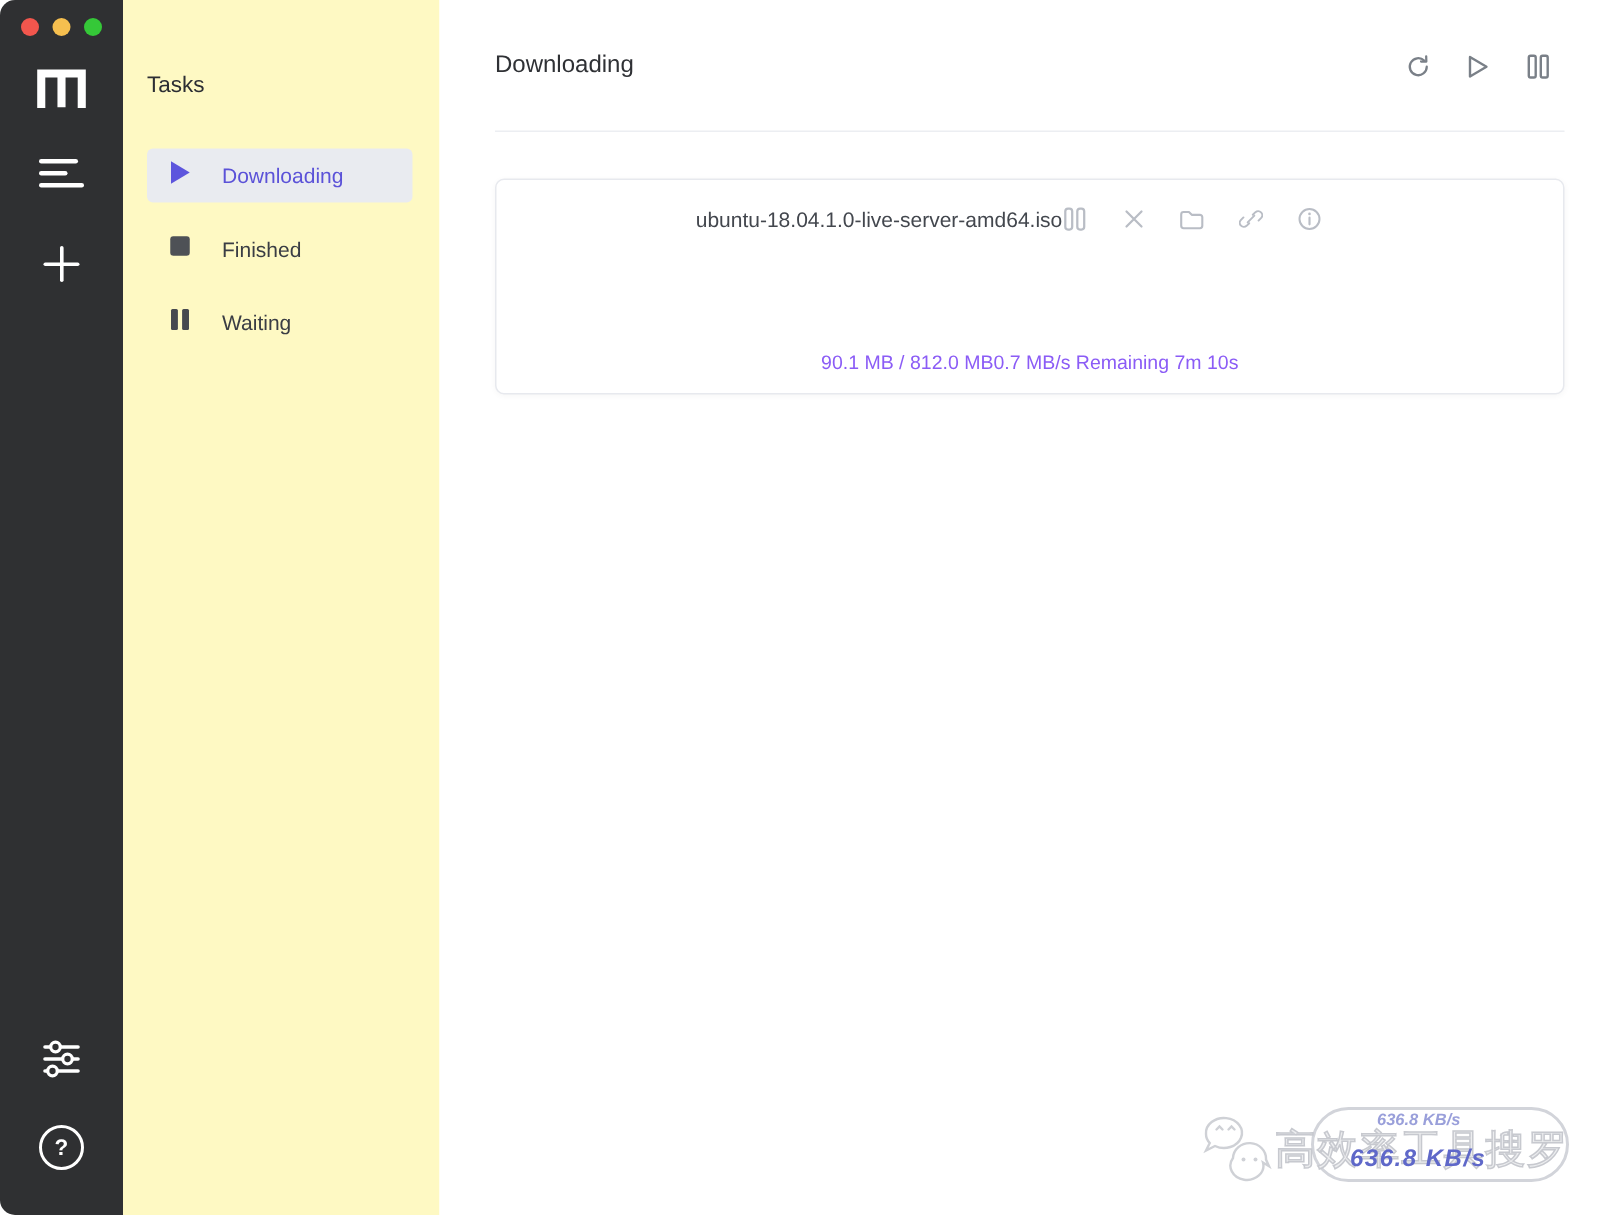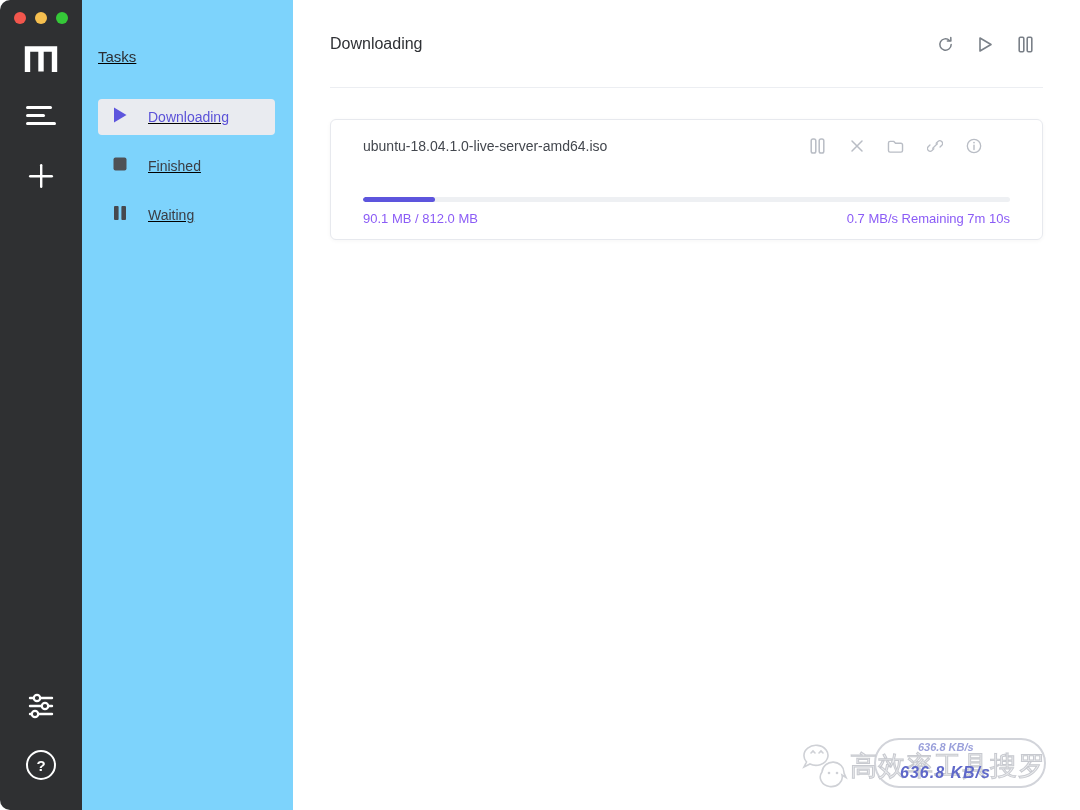--- a/index.html
+++ b/index.html
@@ -14,37 +14,37 @@
   .tl-min   { background:#f6bf4f; }
   .tl-zoom  { background:#35c838; }
   .rail-icon { position:absolute; left:50%; transform:translateX(-50%); display:flex; align-items:center; justify-content:center; cursor:pointer; }
   .rail-logo { top:44px; }
   .rail-menu { top:104px; }
   .rail-add  { top:162px; }
   .rail-settings { top:692px; }
   .rail-help { top:750px; width:30px; height:30px; border:2px solid #fff; border-radius:50%; color:#fff; font-size:15px; font-weight:bold; }
 
   
-  .sidebar { width:211px; background:#7dd3fc; flex:none; padding-top:48px;text-decoration:underline; }
+  .sidebar { width:211px; background:#fef9c3; flex:none; padding-top:48px; }
   .sidebar-title { font-size:15px; font-weight:500; color:#2c2e33; margin:0 0 34px 16px; }
   .nav-item { height:36px; margin:0 18px 13px 16px; border-radius:4px; display:flex; align-items:center; padding-left:15px; gap:21px; cursor:pointer; }
   .nav-item .label { font-size:14px; color:#3a3d44; }
   .nav-item.active { background:#e9ebf0; }
   .nav-item.active .label { color:#5b52d8; }
 
   
   .main { flex:1; background:#fff; position:relative; display:flex; flex-direction:column; }
   .main-header { height:88px; display:flex; align-items:center; padding:0 46px 0 37px; position:relative; flex:none; }
   .main-header::after { content:''; position:absolute; left:37px; right:37px; bottom:0; height:1px; background:#eceef2; }
   .page-title { font-size:16px; font-weight:500; color:#2f3135; margin-right:auto; }
   .toolbar { display:flex; gap:22px; align-items:center; }
   .tool-btn { width:18px; height:18px; display:flex; align-items:center; justify-content:center; cursor:pointer; }
 
   
-  .task-card { margin:31px 37px 0; height:121px; border:1px solid #e7e9ee; border-radius:6px; box-shadow:0 1px 4px rgba(0,0,0,.04); background:#fff; padding:16px 32px 13px; display:flex; flex-direction:column; }
+  .task-card { margin:31px 37px 0; height:144px; border:1px solid #e7e9ee; border-radius:6px; box-shadow:0 1px 4px rgba(0,0,0,.04); background:#fff; padding:16px 6px 13px; display:flex; flex-direction:column;align-items:center; }
   .card-row1 { display:flex; align-items:center; height:20px; }
   .filename { font-size:14px; color:#43474e; margin-right:auto; }
   .card-actions { display:flex; gap:22px; align-items:center; padding-right:28px; }
   .card-btn { width:17px; height:17px; display:flex; align-items:center; justify-content:center; cursor:pointer; }
   .card-spacer { flex:1; }
   .progress-track { height:5px; border-radius:3px; background:#eef0f3; overflow:hidden; margin-bottom:9px; }
   .progress-fill { height:100%; border-radius:3px; background:#5d55dd; width:0; }
   .card-stats { display:flex; justify-content:space-between; font-size:13px; color:#8b5cf6; }
 
   

